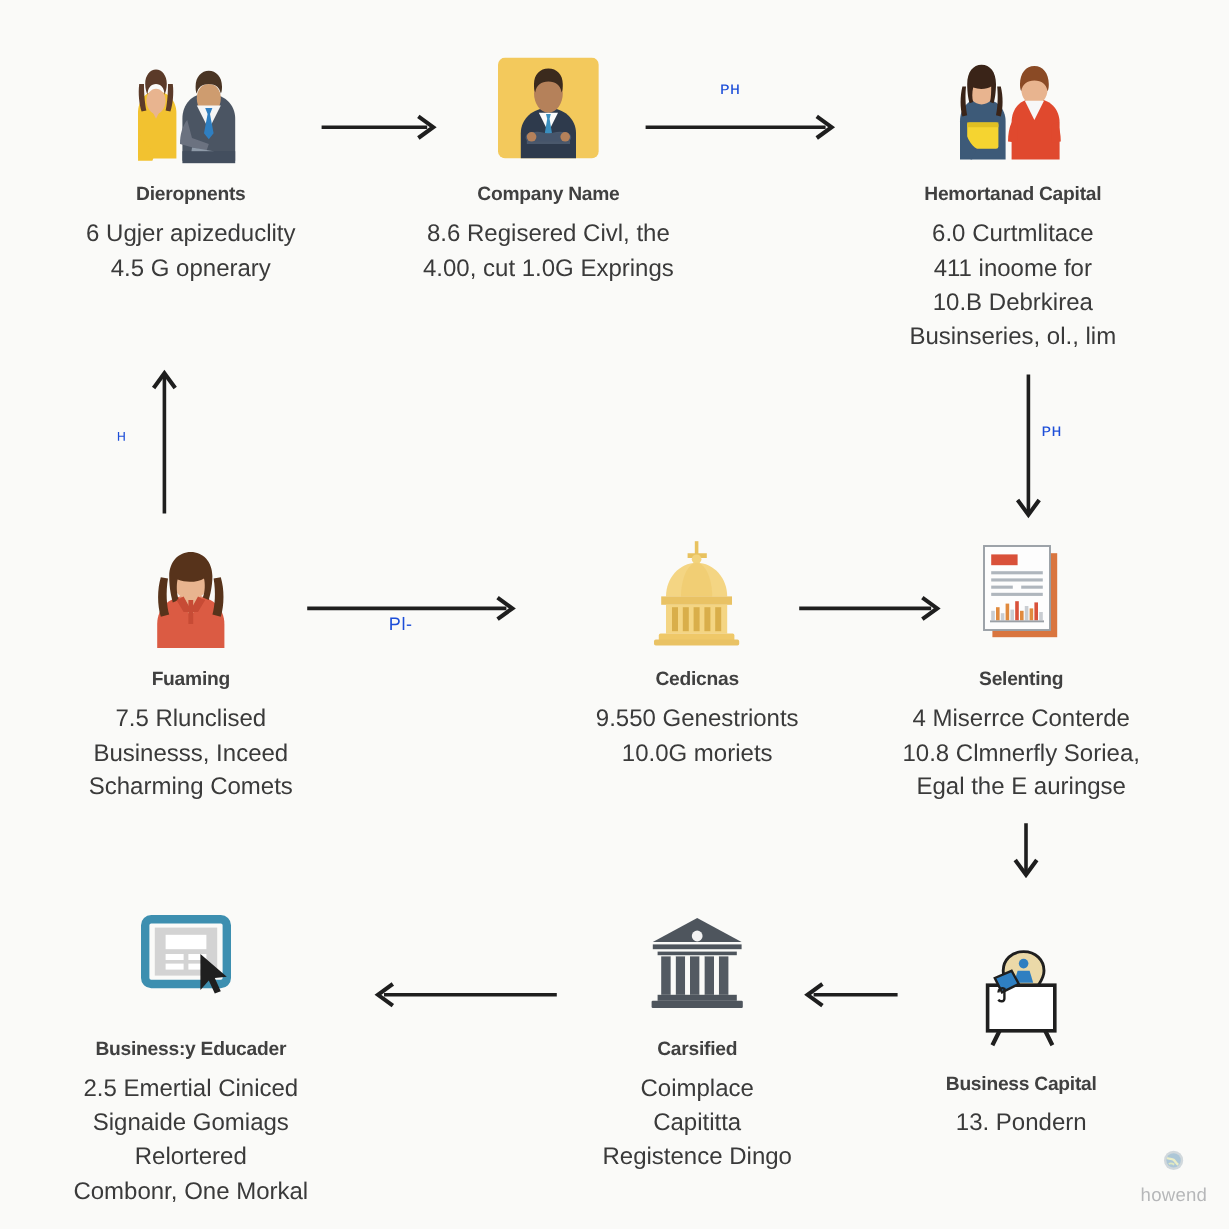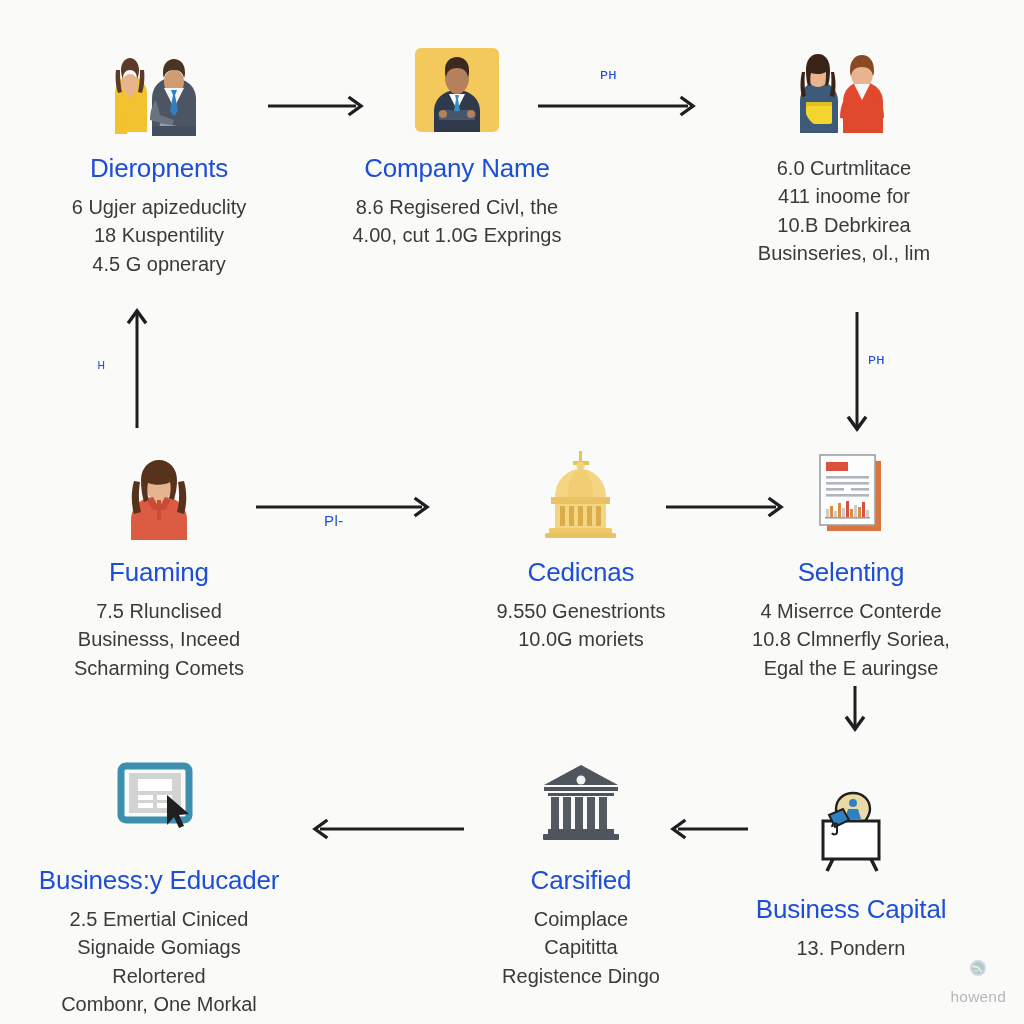--- a/index.html
+++ b/index.html
@@ -27,23 +27,23 @@
     box-sizing: border-box;
   }
   .node-icon {
     height: 100px;
     display: flex;
     align-items: center;
     justify-content: center;
     margin-bottom: 14px;
   }
   .node-title {
-    font-size: 26px;
-    font-weight: normal;
-    color: #1d4ed8;
+    font-size: 16px;
+    font-weight: bold;
+    color: #404040;
     letter-spacing: -0.2px;
     margin-bottom: 9px;
     line-height: 1.15;
   }
   .node-lines {
     font-size: 20px;
     color: #3a3a3a;
     line-height: 1.42;
     font-weight: 400;
   }
@@ -103,21 +103,20 @@
         <path d="M64 48h20l-10 20z" fill="#F5F5F5"></path>
         <path d="M71 50h6l-2 5 3 16-4 5-4-5 3-16z" fill="#2F7FC1"></path>
         <path d="M56 60c-4 5-6 12-6 20l22 6 2-6-14-5z" fill="#6B7280"></path>
         <path d="M60 83l18 3-1 7-18-3z" fill="#8E9AA8"></path>
         <rect x="52" y="86" width="44" height="10" fill="#434E5E"></rect>
       </svg>
     </div>
     <div class="node-title">Dieropnents</div>
     <div class="node-lines">
       <div>6 Ugjer apizeduclity</div>
-      <div>18 Kuspentility</div>
       <div>4.5 G opnerary</div>
     </div>
   </div>
 
   <div class="node" style="left:336px; top:40px; width:242px;">
     <div class="node-icon">
       <svg width="84" height="84" viewBox="0 0 84 84">
         <rect x="0" y="0" width="84" height="84" rx="6" fill="#F3C95C"></rect>
         <path d="M42 42c-13 0-23 9-23 21v21h46V63c0-12-10-21-23-21z" fill="#2E3A4C"></path>
         <path d="M42 16c-7 0-12 6-12 14s5 16 12 16 12-8 12-16-5-14-12-14z" fill="#B5815A"></path>
@@ -149,20 +148,21 @@
         <rect x="18" y="60" width="26" height="4" fill="#E0BF22"></rect>
         <path d="M14 60c3 12 7 19 12 22l-4 9-9-2z" fill="#3D5A78"></path>
 
         <path d="M74 40c-12 0-19 9-19 20v31h40V60c0-11-8-20-21-20z" fill="#E0492E"></path>
         <path d="M74 18c-7 0-11 6-11 14s5 13 11 13 11-5 11-13-4-14-11-14z" fill="#E8B48F"></path>
         <path d="M62 28c0-9 5-15 12-15s12 6 12 15c0 2 0 4-1 6-1-6-5-9-11-9s-10 3-11 9c-1-2-1-4-1-6z" fill="#8A4A25"></path>
         <path d="M66 42h16l-8 16z" fill="#F7F7F7"></path>
         <path d="M55 60c-2 4-3 10-3 16l8 1V62zM93 60c2 4 3 10 3 16l-8 1V62z" fill="#E0492E"></path>
       </svg>
     </div>
+    <div class="node-title">Hemortanad Capital</div>
     <div class="node-lines">
       <div>6.0 Curtmlitace</div>
       <div>411 inoome for</div>
       <div>10.B Debrkirea</div>
       <div>Businseries, ol., lim</div>
     </div>
   </div>
 
   <div class="node" style="left:36px; top:444px; width:246px;">
     <div class="node-icon">

